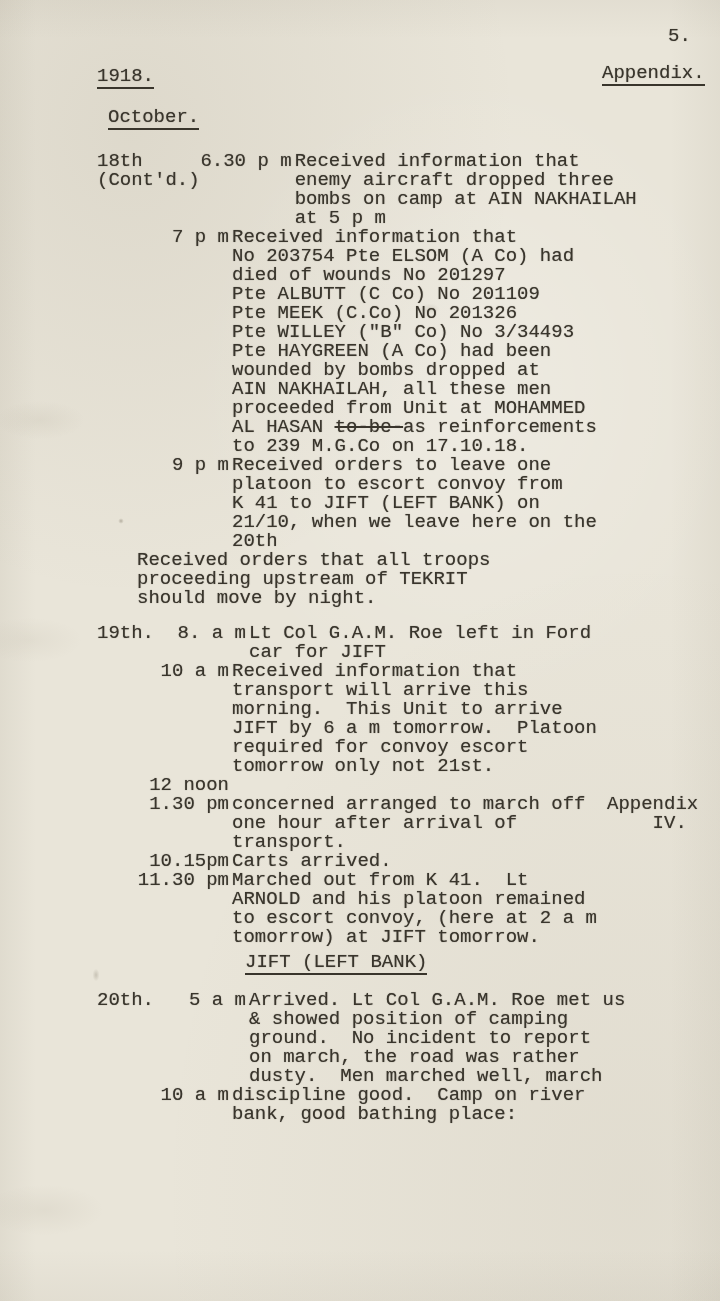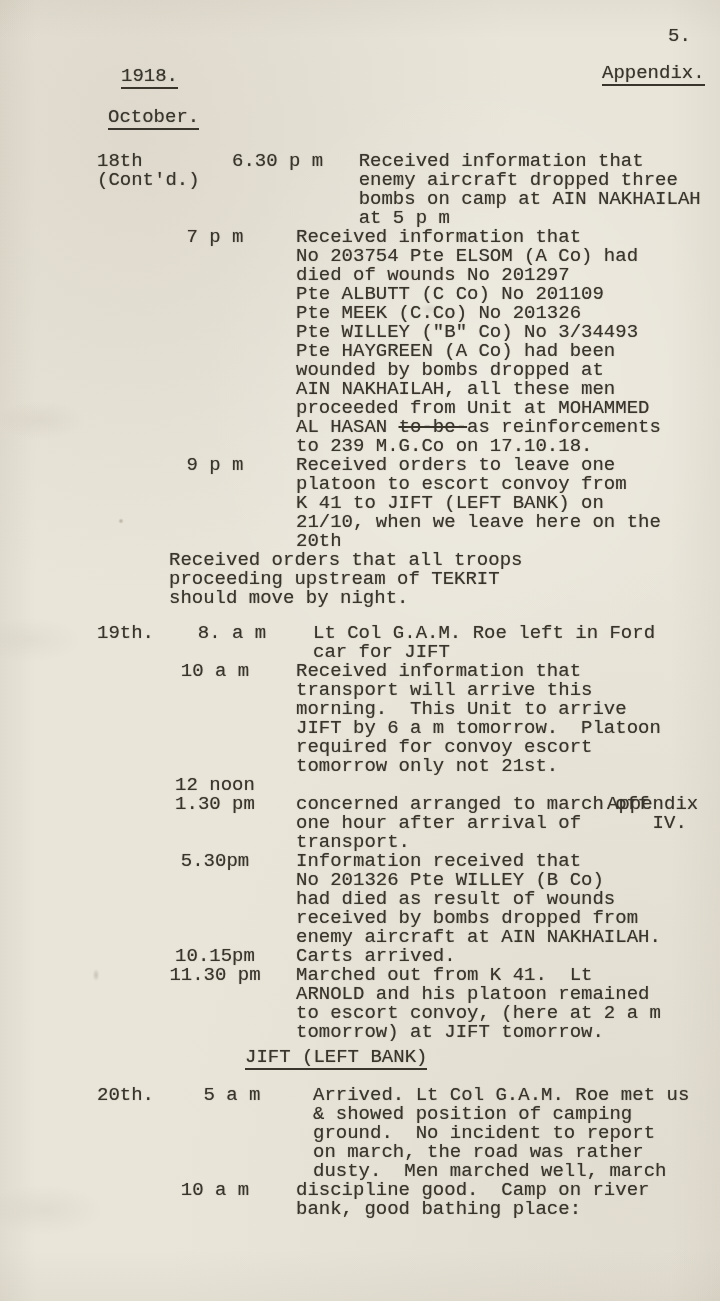--- a/index.html
+++ b/index.html
@@ -28,29 +28,29 @@
       radial-gradient(14px 8px at 430px 309px, rgba(85,75,55,0.12), transparent 70%),
       radial-gradient(60px 26px at 40px 420px, rgba(110,98,74,0.07), transparent 75%),
       radial-gradient(70px 30px at 30px 640px, rgba(110,98,74,0.06), transparent 75%),
       radial-gradient(80px 34px at 44px 1210px, rgba(110,98,74,0.07), transparent 75%),
       linear-gradient(90deg, rgba(100,90,68,0.07), rgba(100,90,68,0) 5%, rgba(100,90,68,0) 93%, rgba(100,90,68,0.06)),
       linear-gradient(0deg, rgba(100,90,68,0.05), rgba(100,90,68,0) 4%, rgba(100,90,68,0) 97%, rgba(100,90,68,0.05));
   }
   .abs{position:absolute;white-space:pre;}
   .underlined{display:inline-block;border-bottom:2px solid currentColor;padding-bottom:1px;}
   .page-number{left:668px;top:27px;}
-  .year{left:97px;top:67px;margin-left:24px;}
+  .year{left:97px;top:67px;}
   .appendix{left:602px;top:64px;}
   .month{left:108px;top:108px;}
   .entries{position:absolute;top:152px;left:0;width:720px;}
-  .row{display:flex;position:relative;padding-left:97px;gap:32px;}
+  .row{display:flex;position:relative;padding-left:97px;}
   .row.day-start{margin-top:16px;}
   .row.day-start:first-child{margin-top:0;}
   .c-date{flex:0 0 40px;white-space:pre;}
-  .c-time{flex:0 0 95px;text-align:center;padding-right:3px;box-sizing:border-box;white-space:pre;}
+  .c-time{flex:0 0 95px;text-align:right;padding-right:3px;box-sizing:border-box;white-space:pre;}
   .c-body{flex:1;white-space:pre-wrap;max-width:395px;}
   .c-margin{position:absolute;left:607px;top:0;white-space:pre;}
   .heading-row{display:block;margin-top:6px;margin-bottom:12px;padding-left:245px;}
   s{text-decoration:line-through;text-decoration-thickness:2px;}
 </style>
 </head>
 <body>
 
 <div class="page">
   <div class="abs page-number">5.</div>
@@ -128,29 +128,20 @@
   <div class="row">
     <div class="c-date"></div>
     <div class="c-time">1.30 pm</div>
     <div class="c-body"><span>concerned arranged to march off
 one hour after arrival of
 transport.</span></div>
   <div class="c-margin">Appendix
     IV.</div>
       </div>
 
-  <div class="row">
-    <div class="c-date"></div>
-    <div class="c-time">5.30pm</div>
-    <div class="c-body"><span>Information received that
-No 201326 Pte WILLEY (B Co)
-had died as result of wounds
-received by bombs dropped from
-enemy aircraft at AIN NAKHAILAH.</span></div>
-  </div>
 
   <div class="row">
     <div class="c-date"></div>
     <div class="c-time">10.15pm</div>
     <div class="c-body"><span>Carts arrived.</span></div>
   </div>
 
   <div class="row">
     <div class="c-date"></div>
     <div class="c-time">11.30 pm</div>

